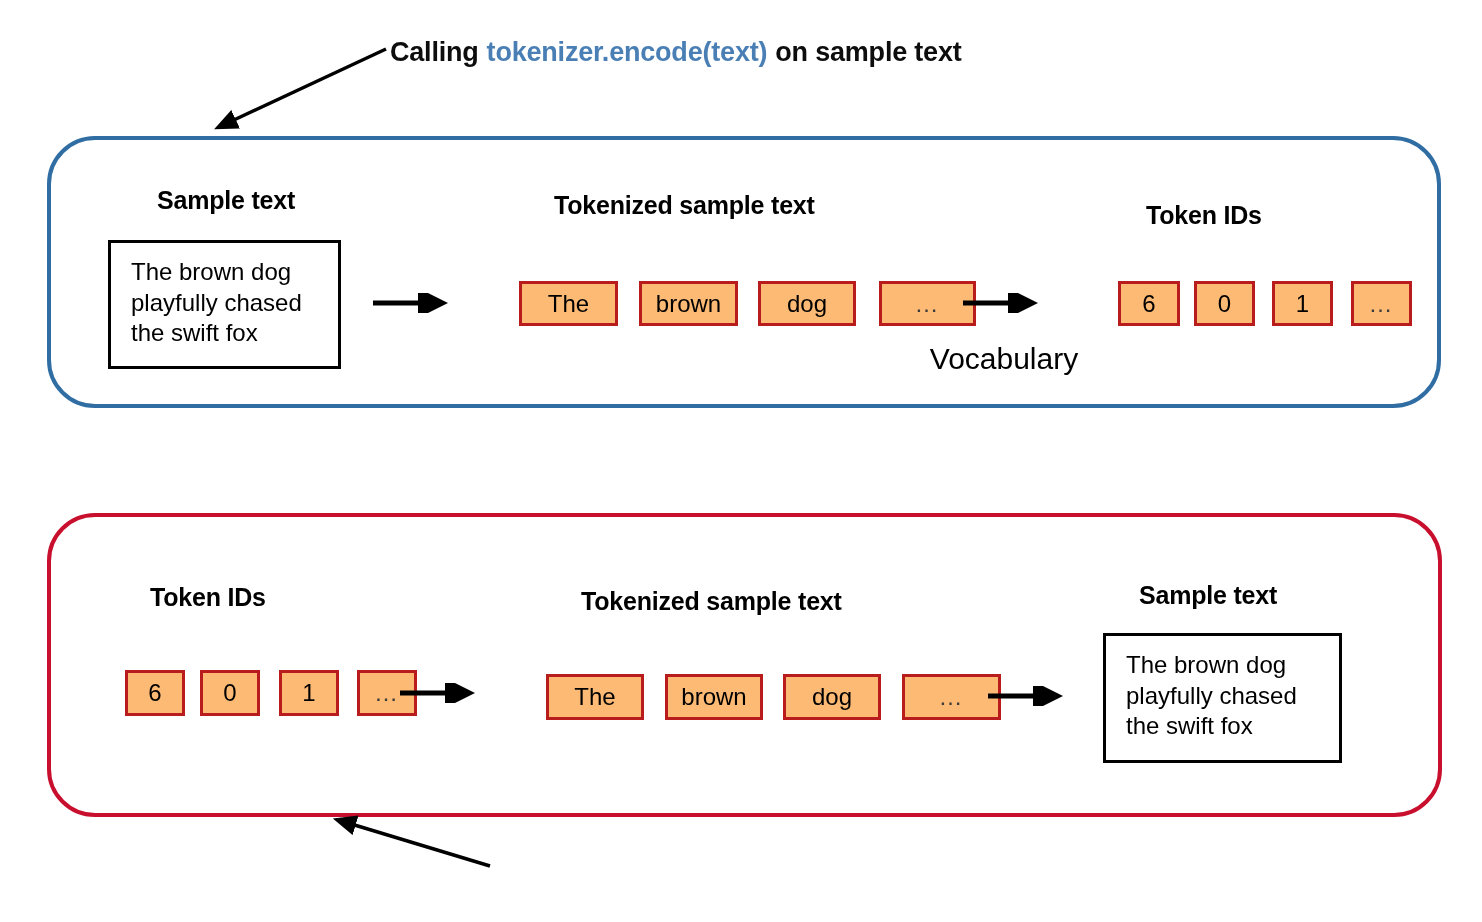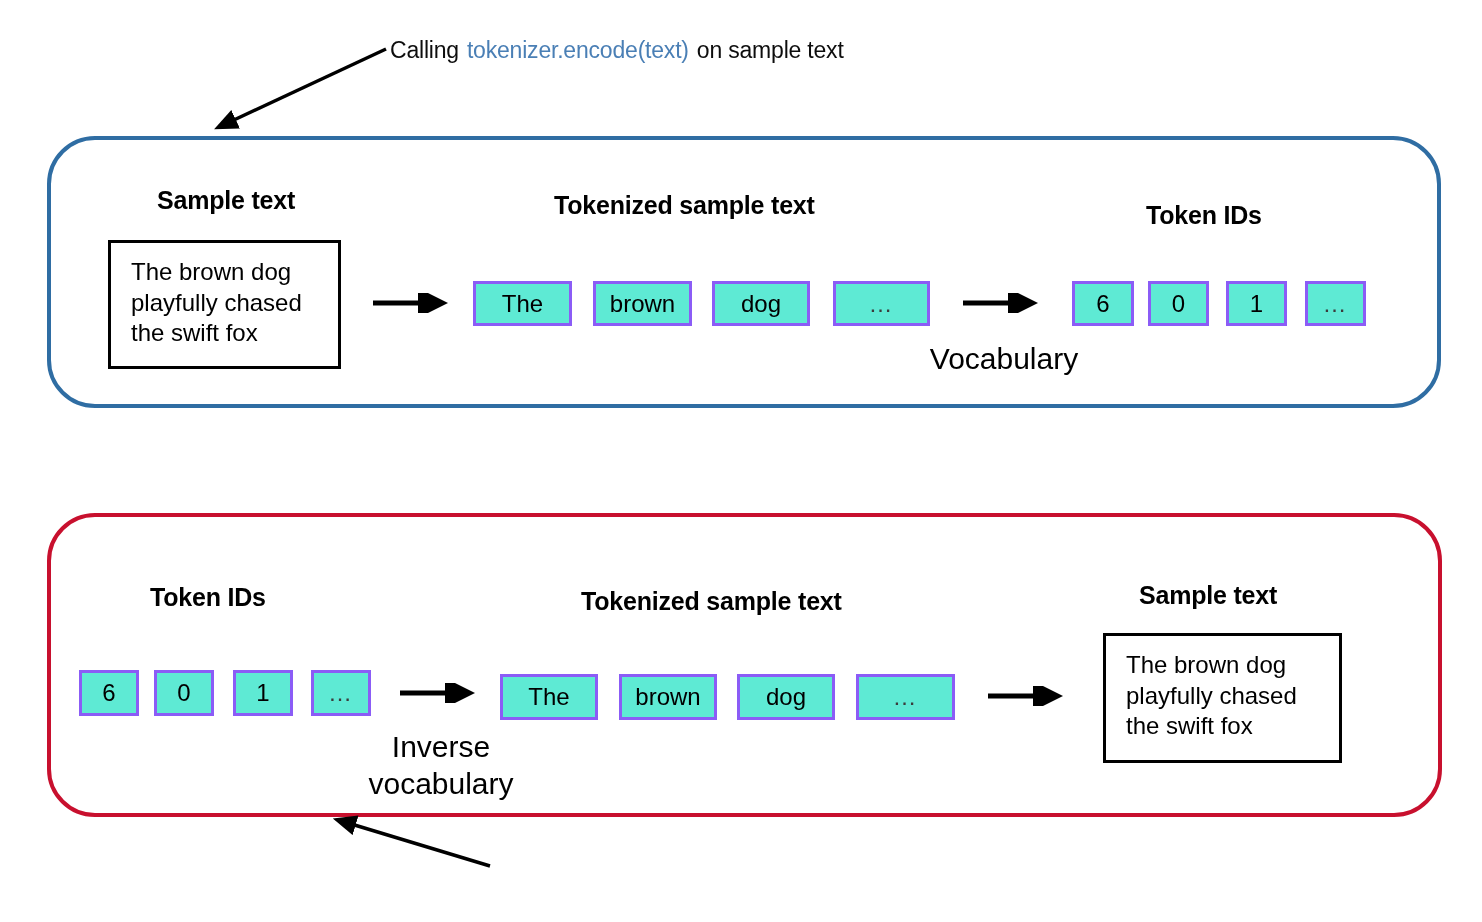--- a/index.html
+++ b/index.html
@@ -47,28 +47,29 @@
     font-size: 25px;
     color: #000000;
     white-space: nowrap;
     letter-spacing: -0.2px;
   }
 
   
   .cell {
     position: absolute;
     box-sizing: border-box;
-    border: 3px solid #8b5cf6;
-    background: #5eead4;
+    border: 3px solid #b91c1c;
+    background: #fdba74;
     display: flex;
     align-items: center;
     justify-content: center;
     font-size: 24px;
     color: #000000;
     line-height: 1;
+    margin-left: 46px;
   }
   .cell.dots {
     font-size: 24px;
     letter-spacing: 2px;
     color: #3b3b3b;
   }
 
   
   .textblock {
     position: absolute;
@@ -94,22 +95,22 @@
     font-size: 30px;
     color: #000000;
     line-height: 1.22;
     white-space: pre-line;
     text-align: center;
   }
 
   
   .callout {
     position: absolute;
-    font-weight: normal;
-    font-size: 23px;
+    font-weight: bold;
+    font-size: 27px;
     color: #0d0d0d;
     white-space: nowrap;
     letter-spacing: -0.2px;
   }
   .callout .code-blue { color: #4a7fb5; }
   .callout .code-red  { color: #c8102e; }
   .callout .seg { margin: 0 4px; }
 
   
   .pointer {
@@ -188,22 +189,20 @@
 
   <svg class="flowarrow" style="left:400px; top:683px;" width="82" height="20" viewBox="0 0 82 20">
     <defs>
       <marker id="arrowheadBlack3" markerWidth="6" markerHeight="6" refX="4.6" refY="3" orient="auto">
         <path d="M0,0 L6,3 L0,6 Z" fill="#000000"></path>
       </marker>
     </defs>
     <line x1="0" y1="10" x2="68" y2="10" stroke="#000000" stroke-width="5" marker-end="url(#arrowheadBlack3)"></line>
   </svg>
 
-  <div class="caption" style="left:341px; top:729px; width:200px;">Inverse
-vocabulary</div>
 
   <div class="cell" style="left:500px; top:674px; width:98px; height:46px;">The</div>
   <div class="cell" style="left:619px; top:674px; width:98px; height:46px;">brown</div>
   <div class="cell" style="left:737px; top:674px; width:98px; height:46px;">dog</div>
   <div class="cell dots" style="left:856px; top:674px; width:99px; height:46px;">…</div>
 
   <svg class="flowarrow" style="left:988px; top:686px;" width="82" height="20" viewBox="0 0 82 20">
     <defs>
       <marker id="arrowheadBlack4" markerWidth="6" markerHeight="6" refX="4.6" refY="3" orient="auto">
         <path d="M0,0 L6,3 L0,6 Z" fill="#000000"></path>

